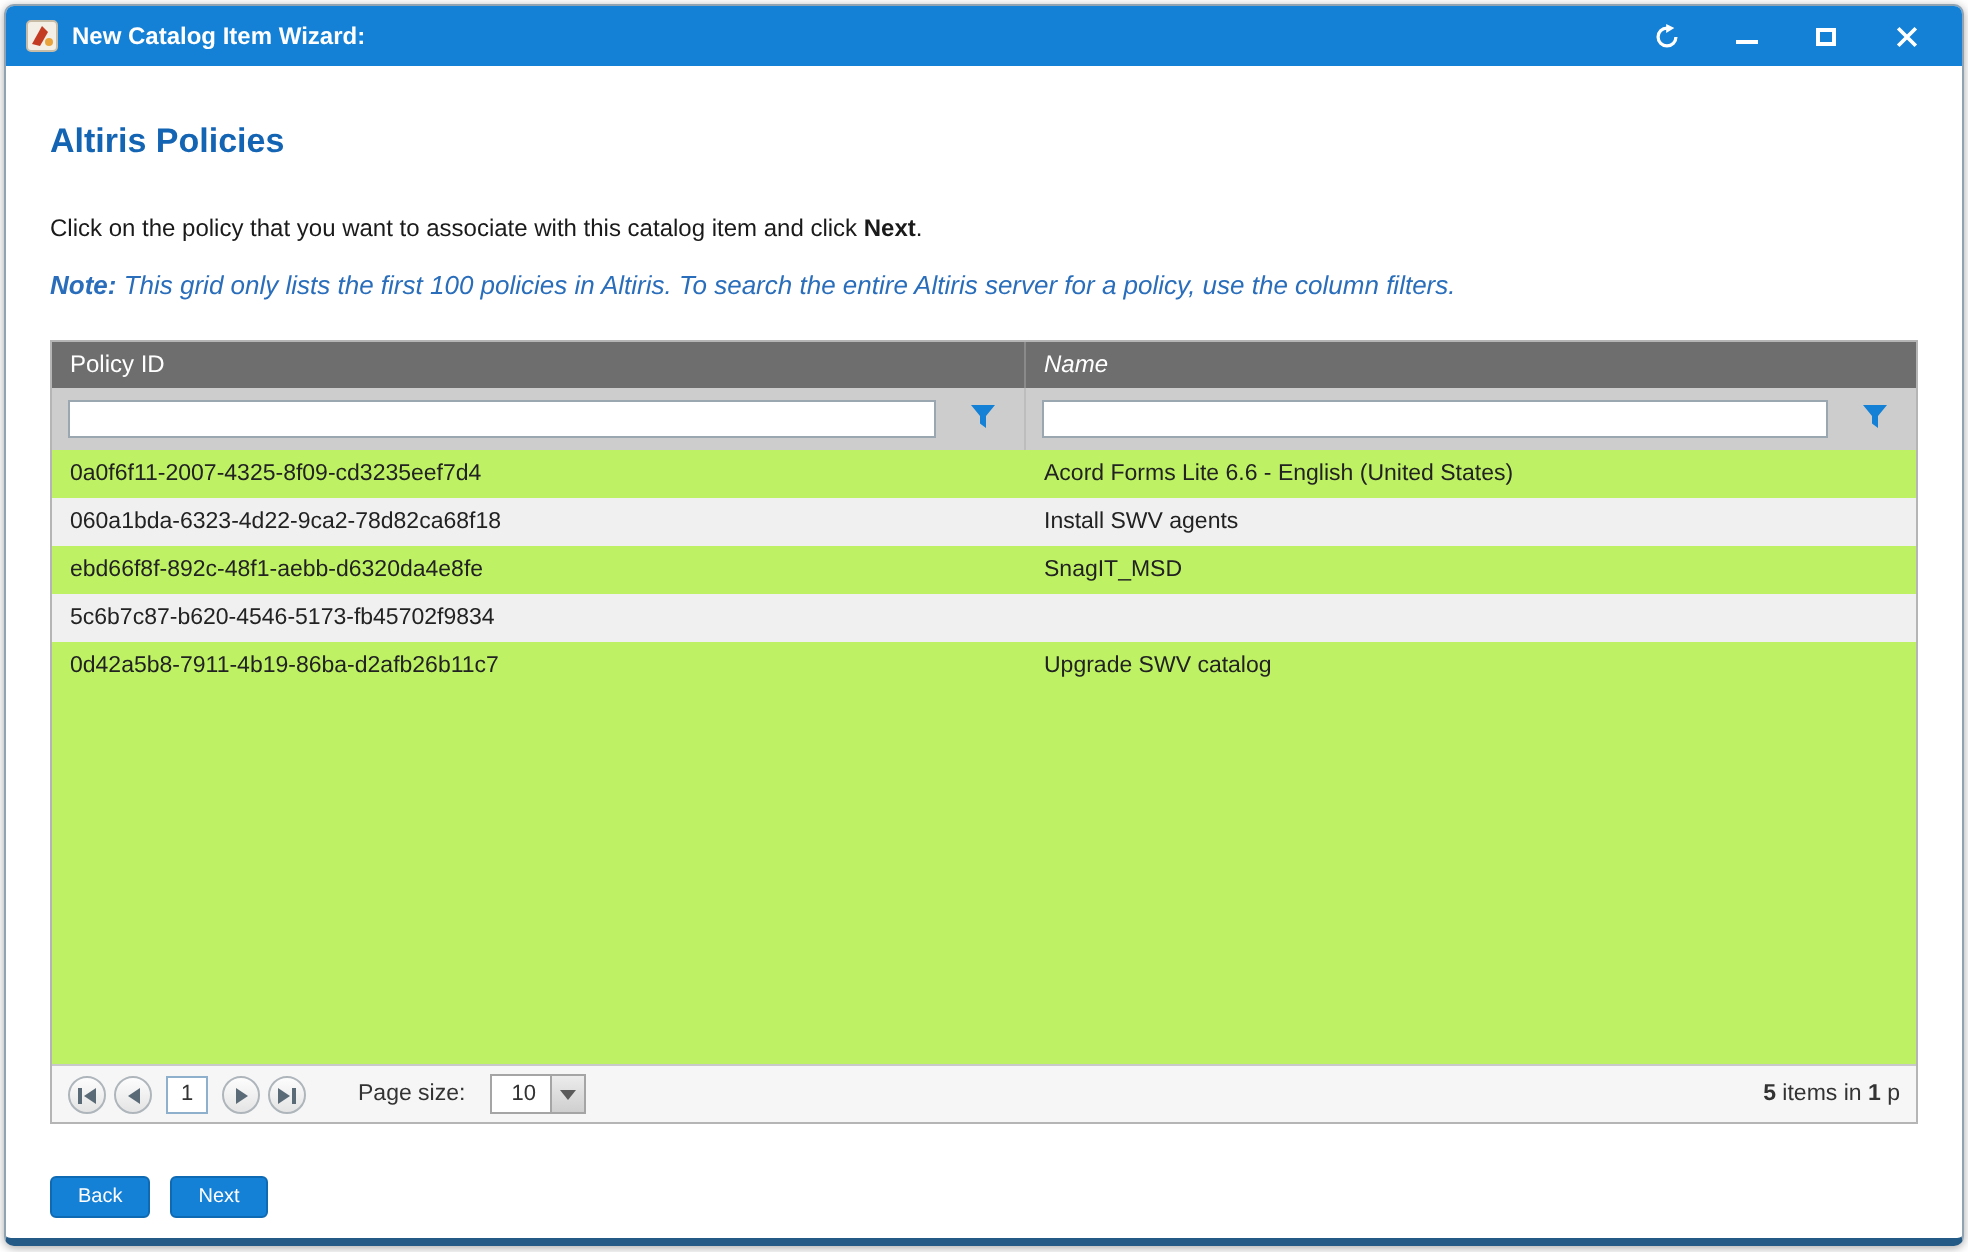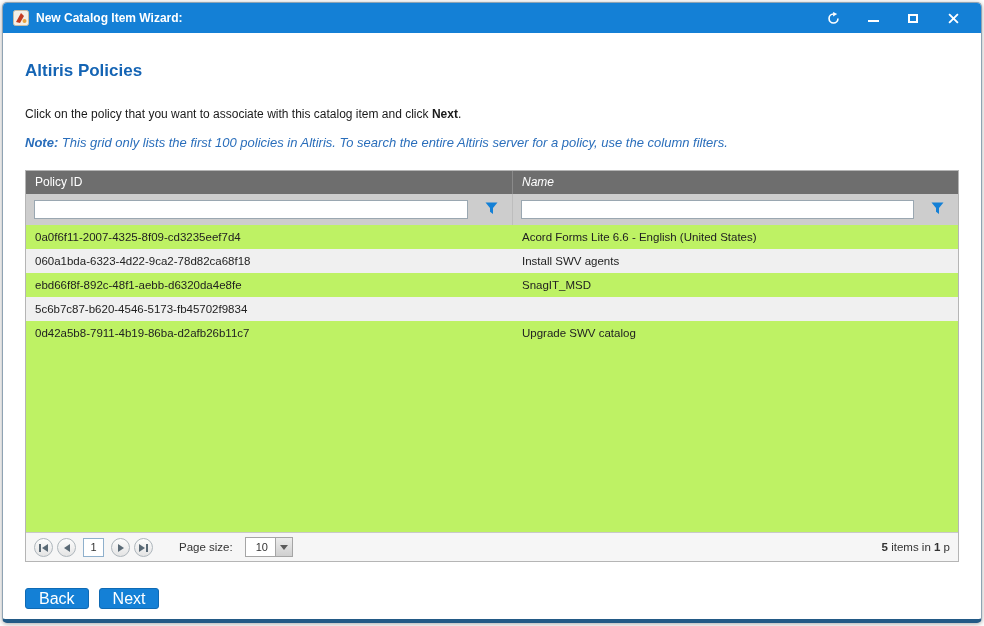--- a/index.html
+++ b/index.html
@@ -142,21 +142,21 @@
   }
   .pg-summary { margin-left: auto; white-space: nowrap; overflow: hidden; color: #333; text-align: center; }
   
   .footer-buttons { margin-top: 26px; display: flex; gap: 10px; }
   .btn {
     background: #1480d6;
     color: #fff;
     border: 1px solid #0f6ab4;
     border-radius: 3px;
     font-family: "Liberation Sans", sans-serif;
-    font-size: 16px;
+    font-size: 10px;
     height: 21px;
     padding: 0 13px;
     cursor: pointer;
   }
 </style>
 </head>
 <body>
 
 <div class="window">
 

